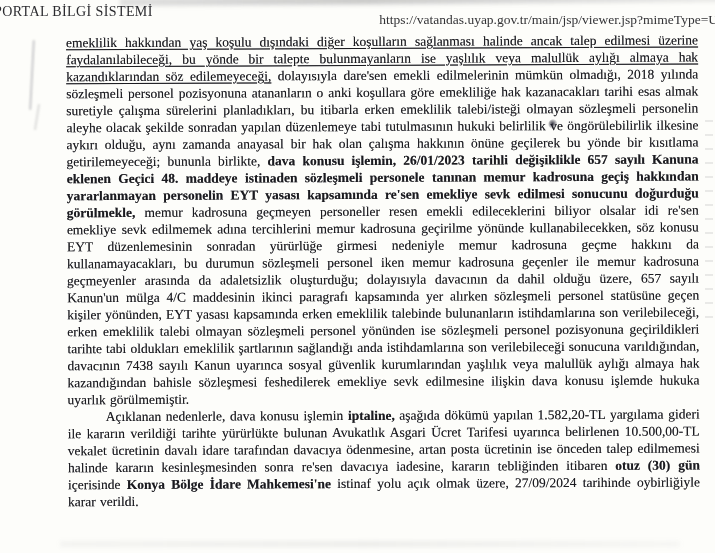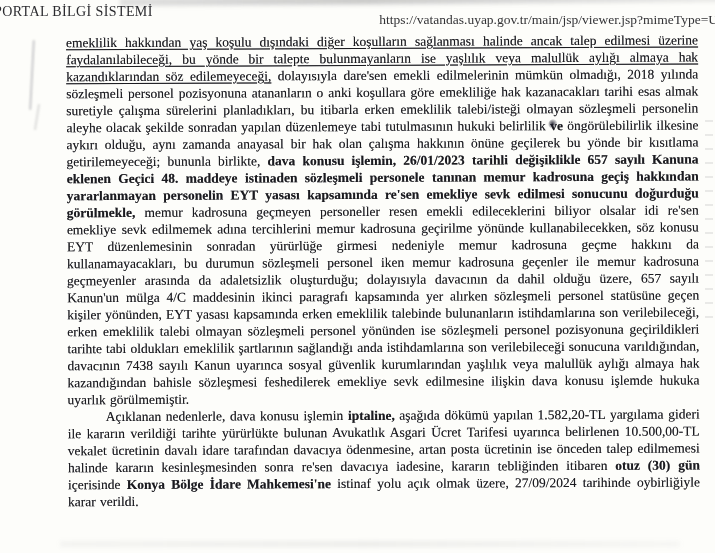--- a/index.html
+++ b/index.html
@@ -95,21 +95,21 @@
     word-spacing: 0.06em;
   }
   .doc-body p {
     margin: 0;
   }
   .doc-body p.indented {
     text-indent: 38px;
   }
   .run-bold   { font-weight: bold; }
   .run-underline { text-decoration: underline; text-underline-offset: 2px; }
-  .run-smudge { position: relative; font-weight: bold; }
+  .run-smudge { position: relative; }
   .run-smudge::after {
     content: "";
     position: absolute;
     left: -2px; top: 1px;
     width: 9px; height: 10px;
     border-radius: 50%;
     background: radial-gradient(circle at 45% 45%, rgba(25,25,40,0.85), rgba(25,25,40,0.0) 72%);
   }
 </style>
 </head>

